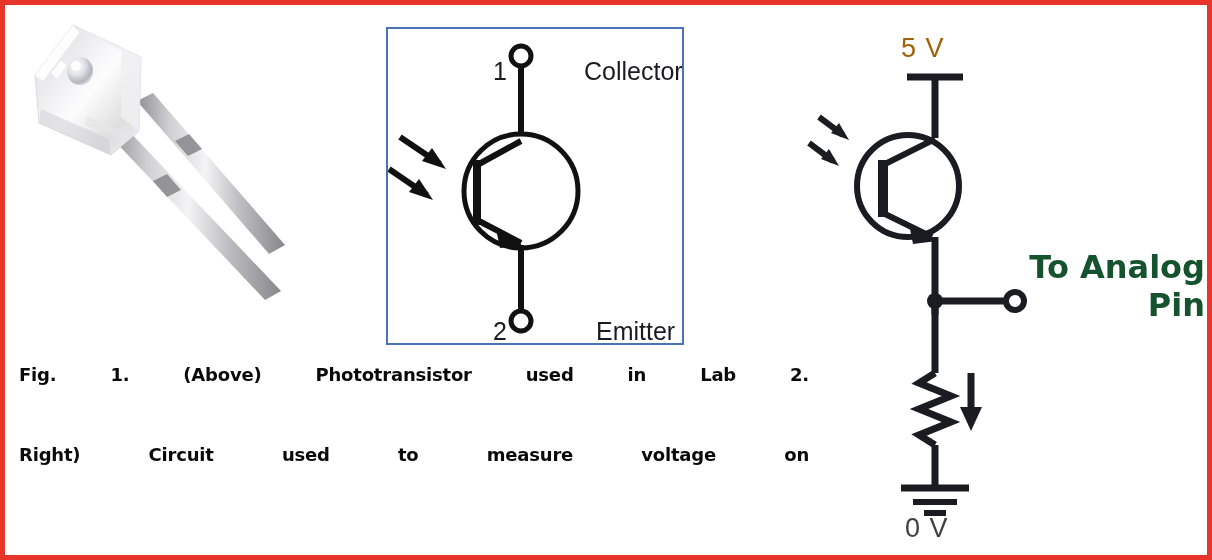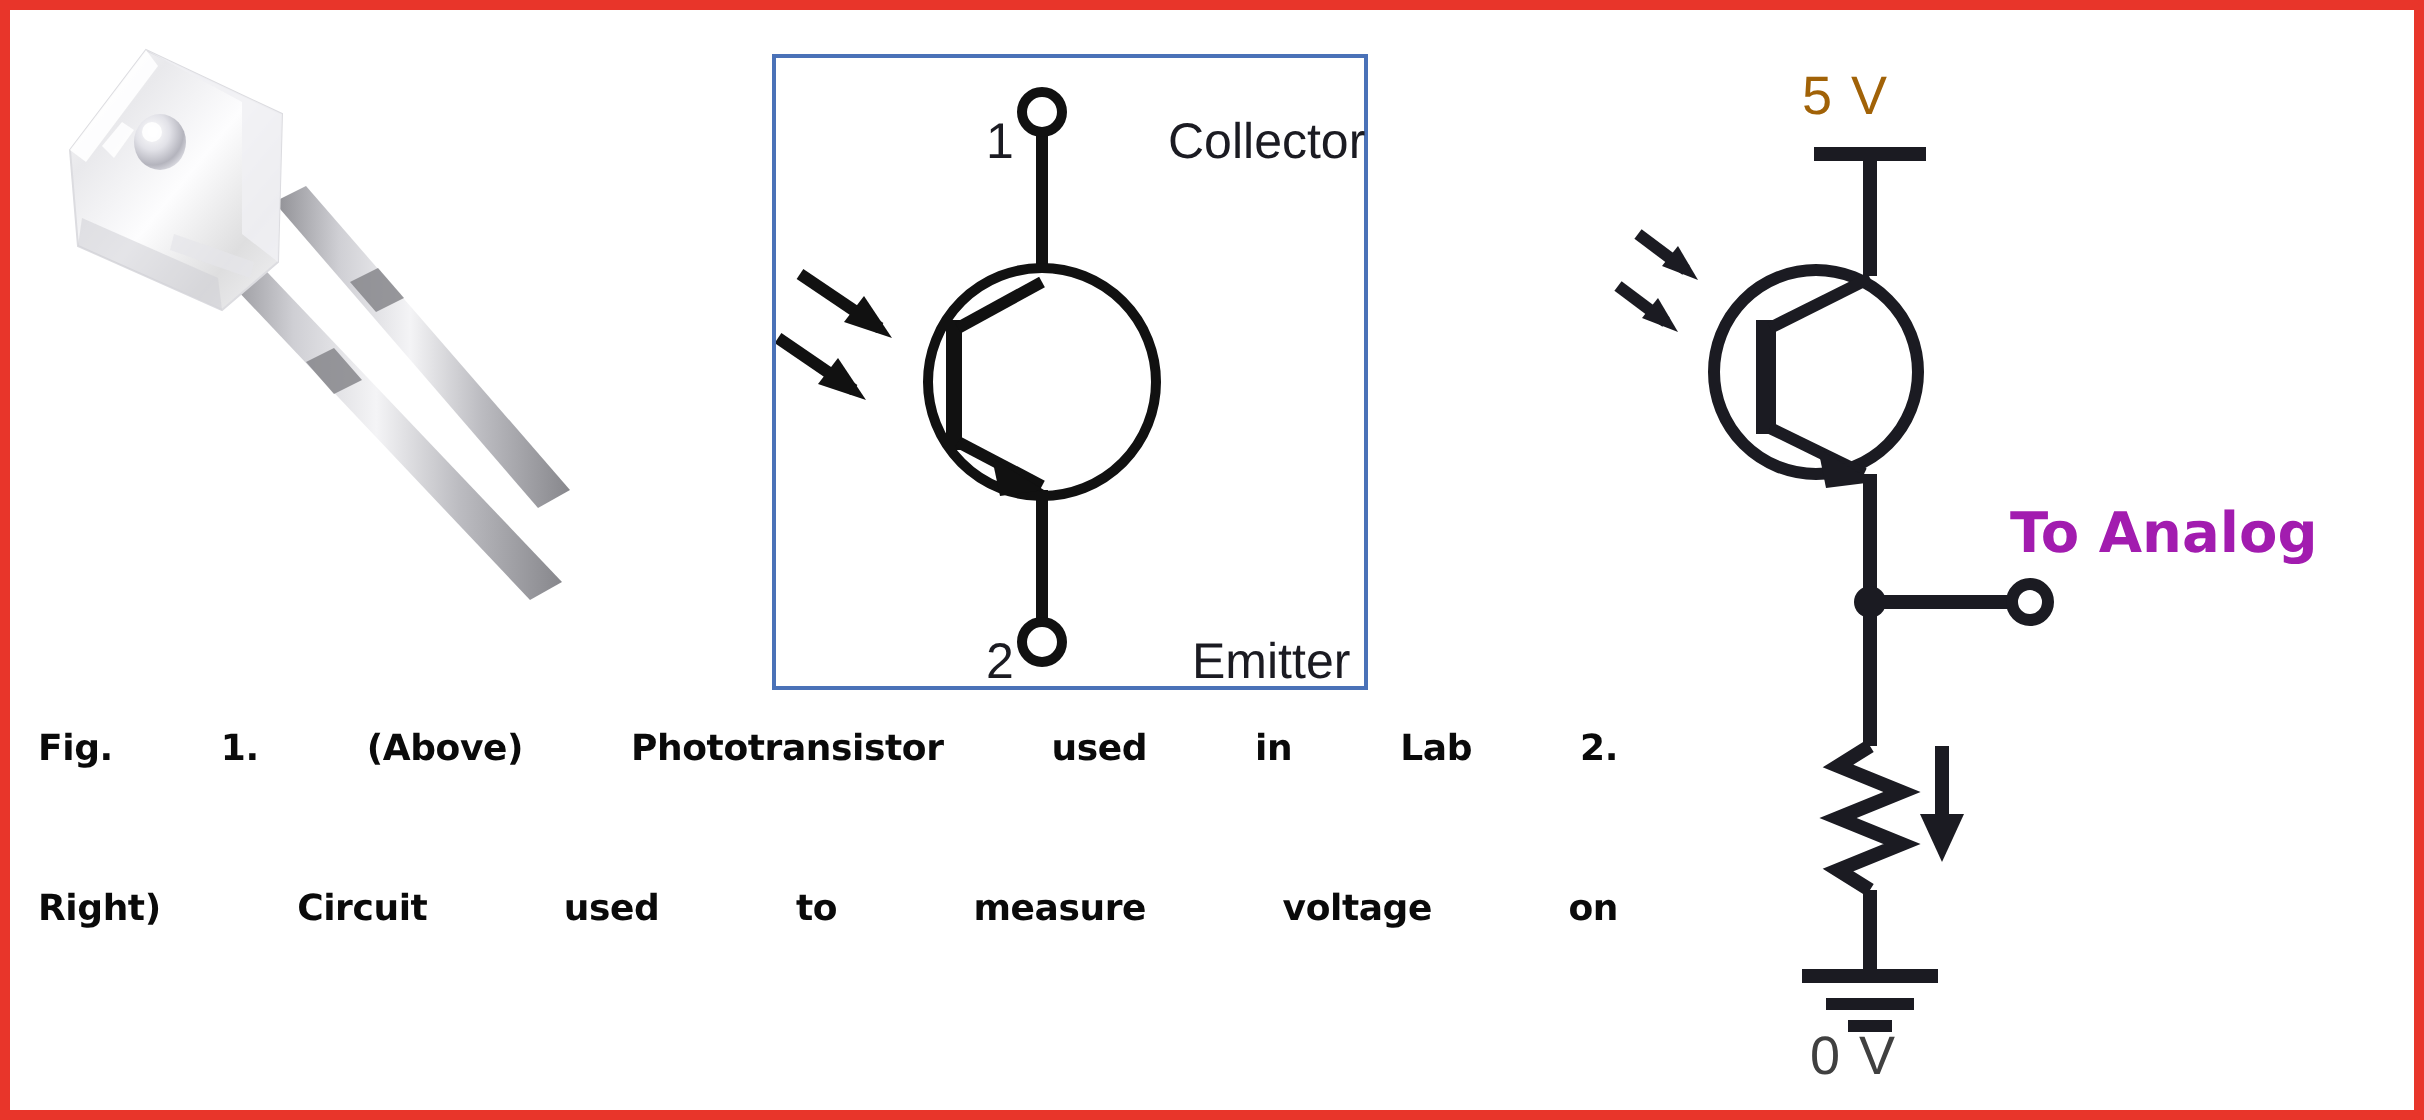--- a/index.html
+++ b/index.html
@@ -98,26 +98,26 @@
     font-family: "Liberation Sans", sans-serif;
     font-size: 27px;
     color: #404040;
     letter-spacing: 1px;
   }
   #analog-label {
     position: absolute;
     left: 1000px;
     top: 243px;
     width: 200px;
-    text-align: left;
+    text-align: right;
     font-family: "DejaVu Sans", sans-serif;
     font-weight: bold;
-    font-size: 28px;
+    font-size: 32px;
     line-height: 38px;
-    color: #a21caf;
+    color: #14532d;
   }
 </style>
 </head>
 <body>
 
 <div id="figure-root">
 
   <div id="photo-panel">
     <svg width="330" height="332" viewBox="0 0 330 332">
       <defs>
@@ -256,15 +256,16 @@
         <line x1="129" y1="498" x2="151" y2="498" stroke="#1b1b22" stroke-width="6"></line>
       </g>
     </svg>
   </div>
 
   <span id="rail-label">5 V</span>
   <span id="gnd-label">0 V</span>
 
   <div id="analog-label">
     <div>To Analog</div>
+    <div>Pin</div>
   </div>
 
 </div>
 
 </body></html>

